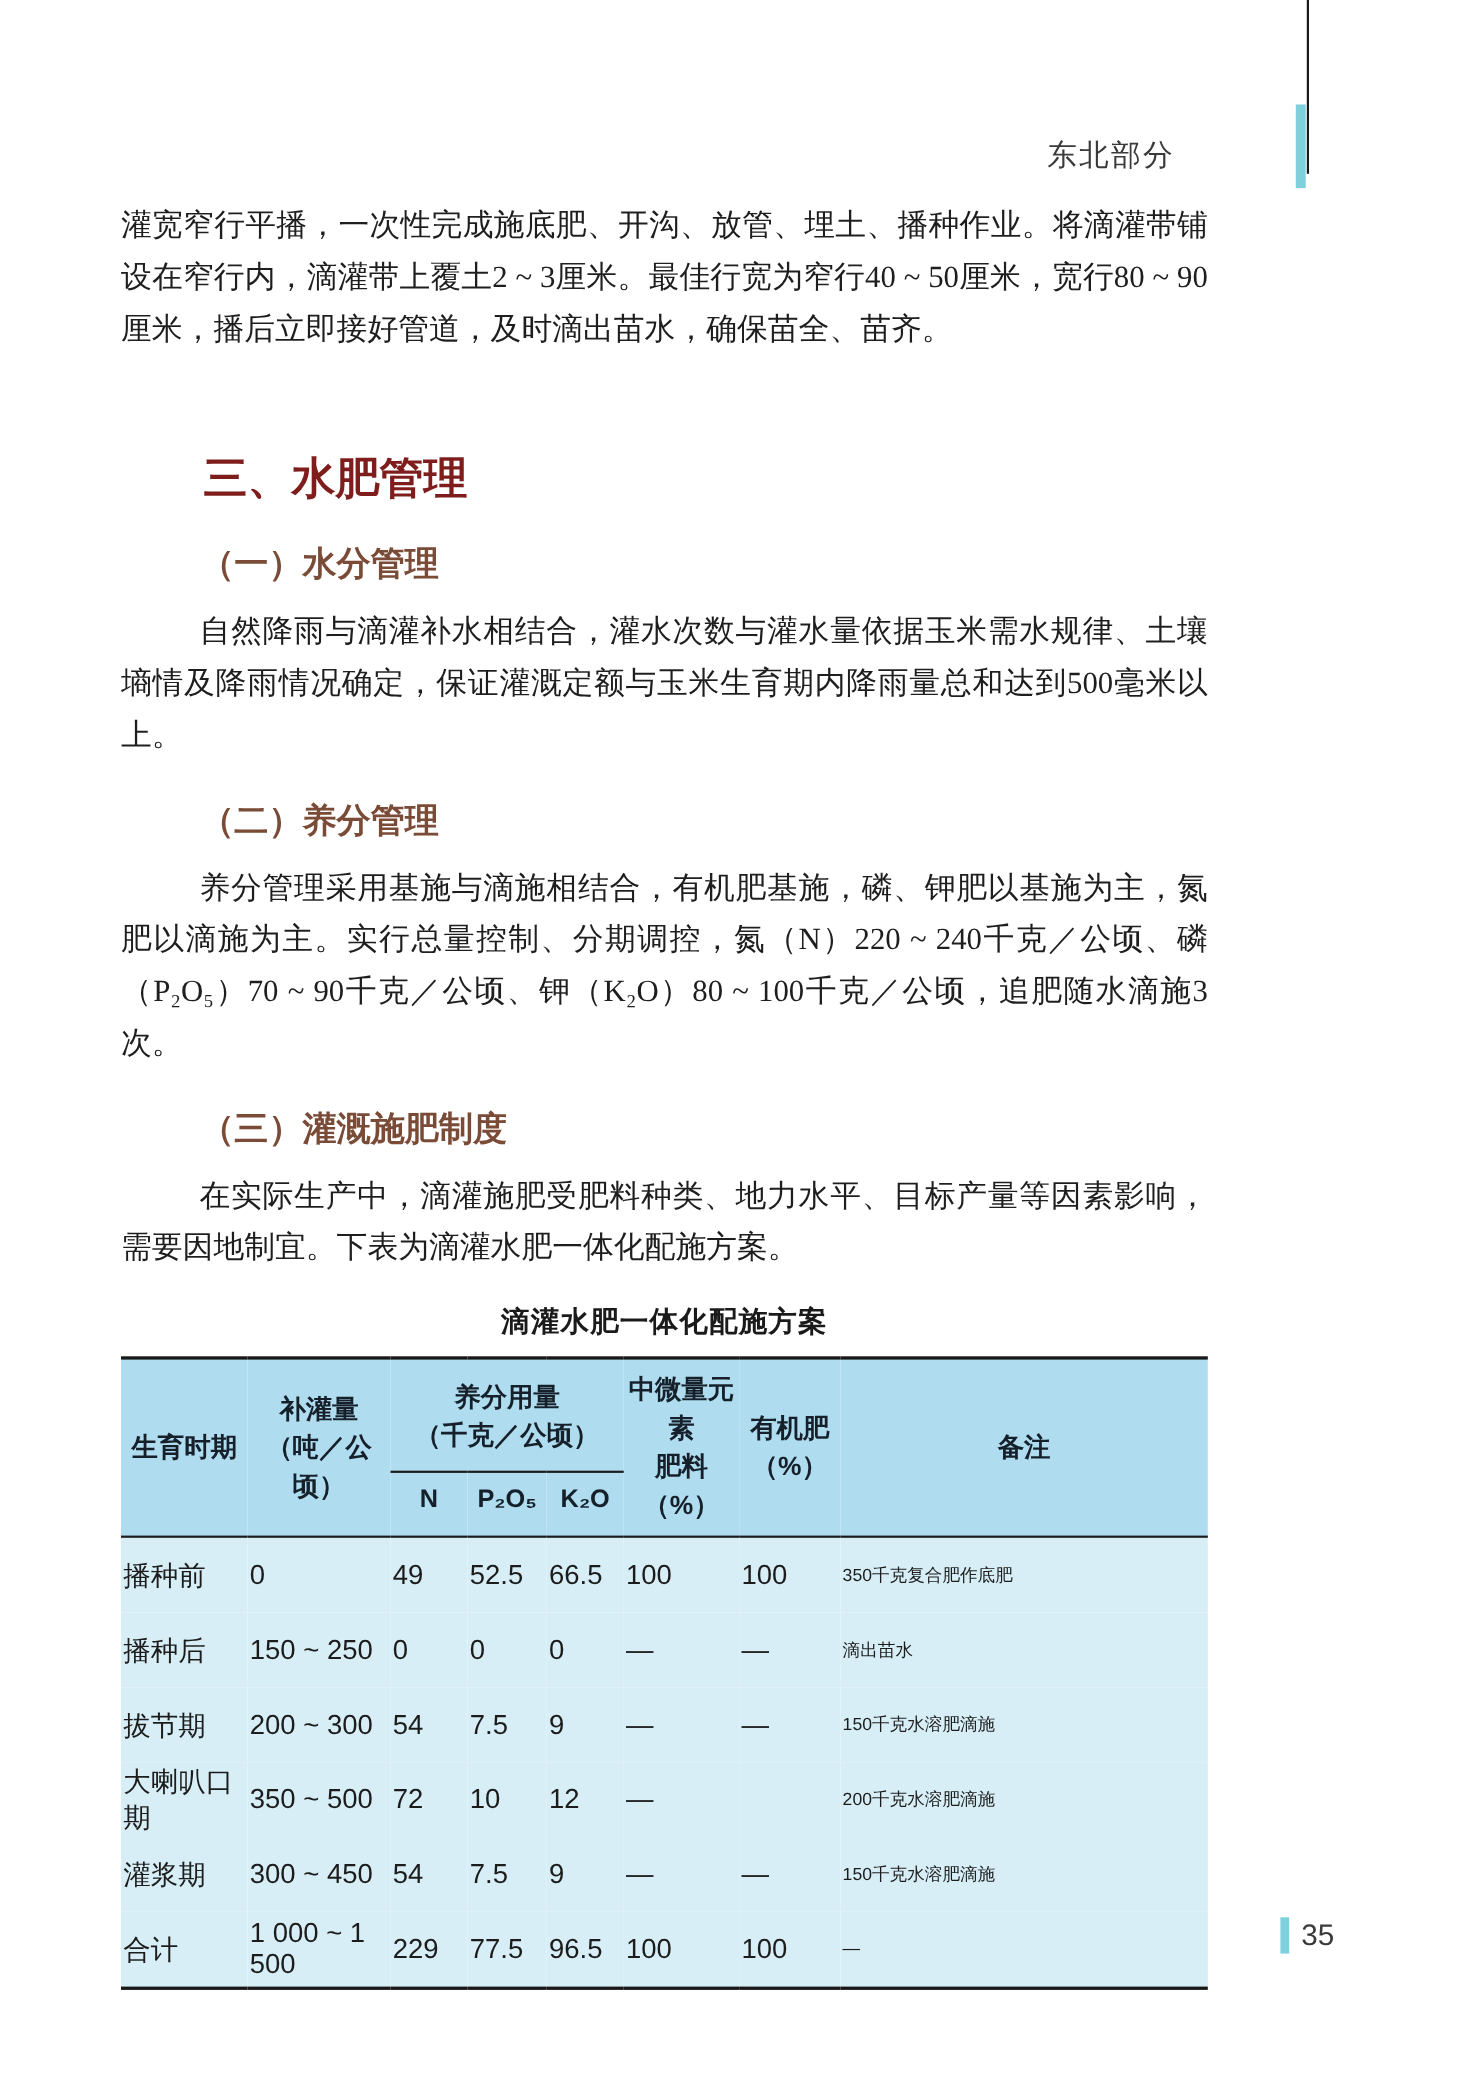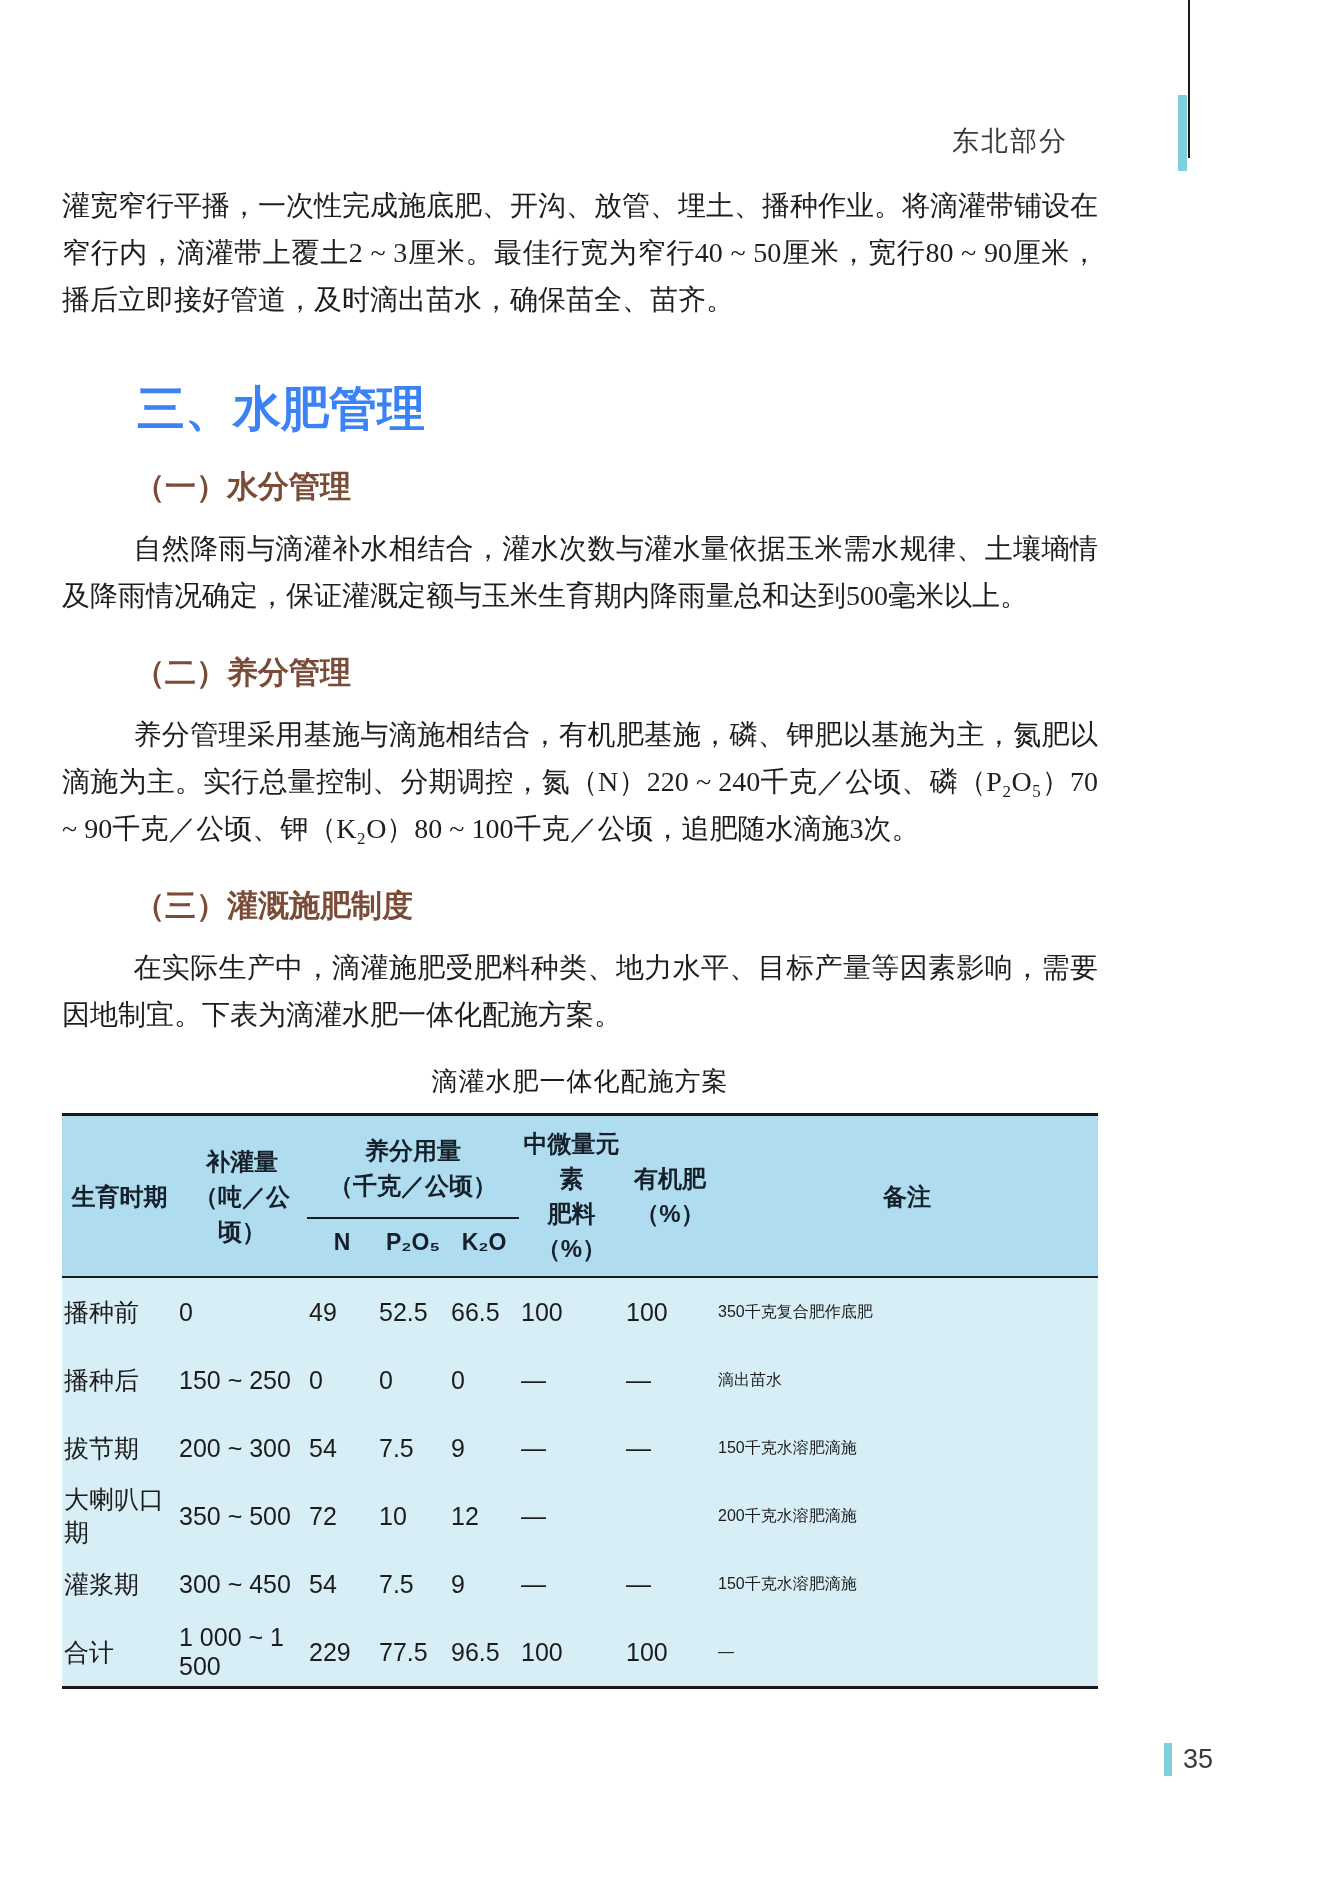--- a/index.html
+++ b/index.html
@@ -27,41 +27,41 @@
   }
   .corner-teal-bar{
     position:absolute;left:1178px;top:95px;width:9px;height:76px;
     background:var(--teal);
   }
   .running-head{
     position:absolute;top:123px;right:180px;
     font-family:var(--sans);font-size:27px;color:#3a3a3a;letter-spacing:2px;
   }
   
-  .content{padding:182px 150px 0 62px;}
+  .content{padding:182px 150px 0 110px;}
   .para{
     margin:0;font-size:28px;line-height:47px;text-align:justify;
     color:var(--ink);
   }
   .para.indent{text-indent:2.55em;}
   .h1{
-    margin:62px 0 0 75px;
+    margin:88px 0 0 75px;
     font-family:var(--sans);font-weight:bold;
-    font-size:48px;line-height:48px;color:#3b82f6;
+    font-size:40px;line-height:48px;color:#7f1d1d;
   }
   .h2{
     margin:34px 0 0 72px;
     font-family:var(--sans);font-weight:bold;
     font-size:31px;line-height:40px;color:var(--brown);
   }
   .para.after-h{margin-top:18px;}
   
   .table-title{
     margin:26px 0 14px 0;text-align:center;
-    font-family:var(--sans);font-weight:normal;
+    font-family:var(--sans);font-weight:bold;
     font-size:26px;color:#1a1a1a;letter-spacing:1px;
   }
   table.scheme{
     width:100%;border-collapse:collapse;table-layout:fixed;
     border-top:3px solid #181818;border-bottom:3px solid #181818;
   }
   table.scheme thead th{
     background:var(--th-bg);
     font-family:var(--sans);font-weight:bold;font-size:24px;line-height:35px;
     color:#15202b;white-space:pre-line;vertical-align:middle;

